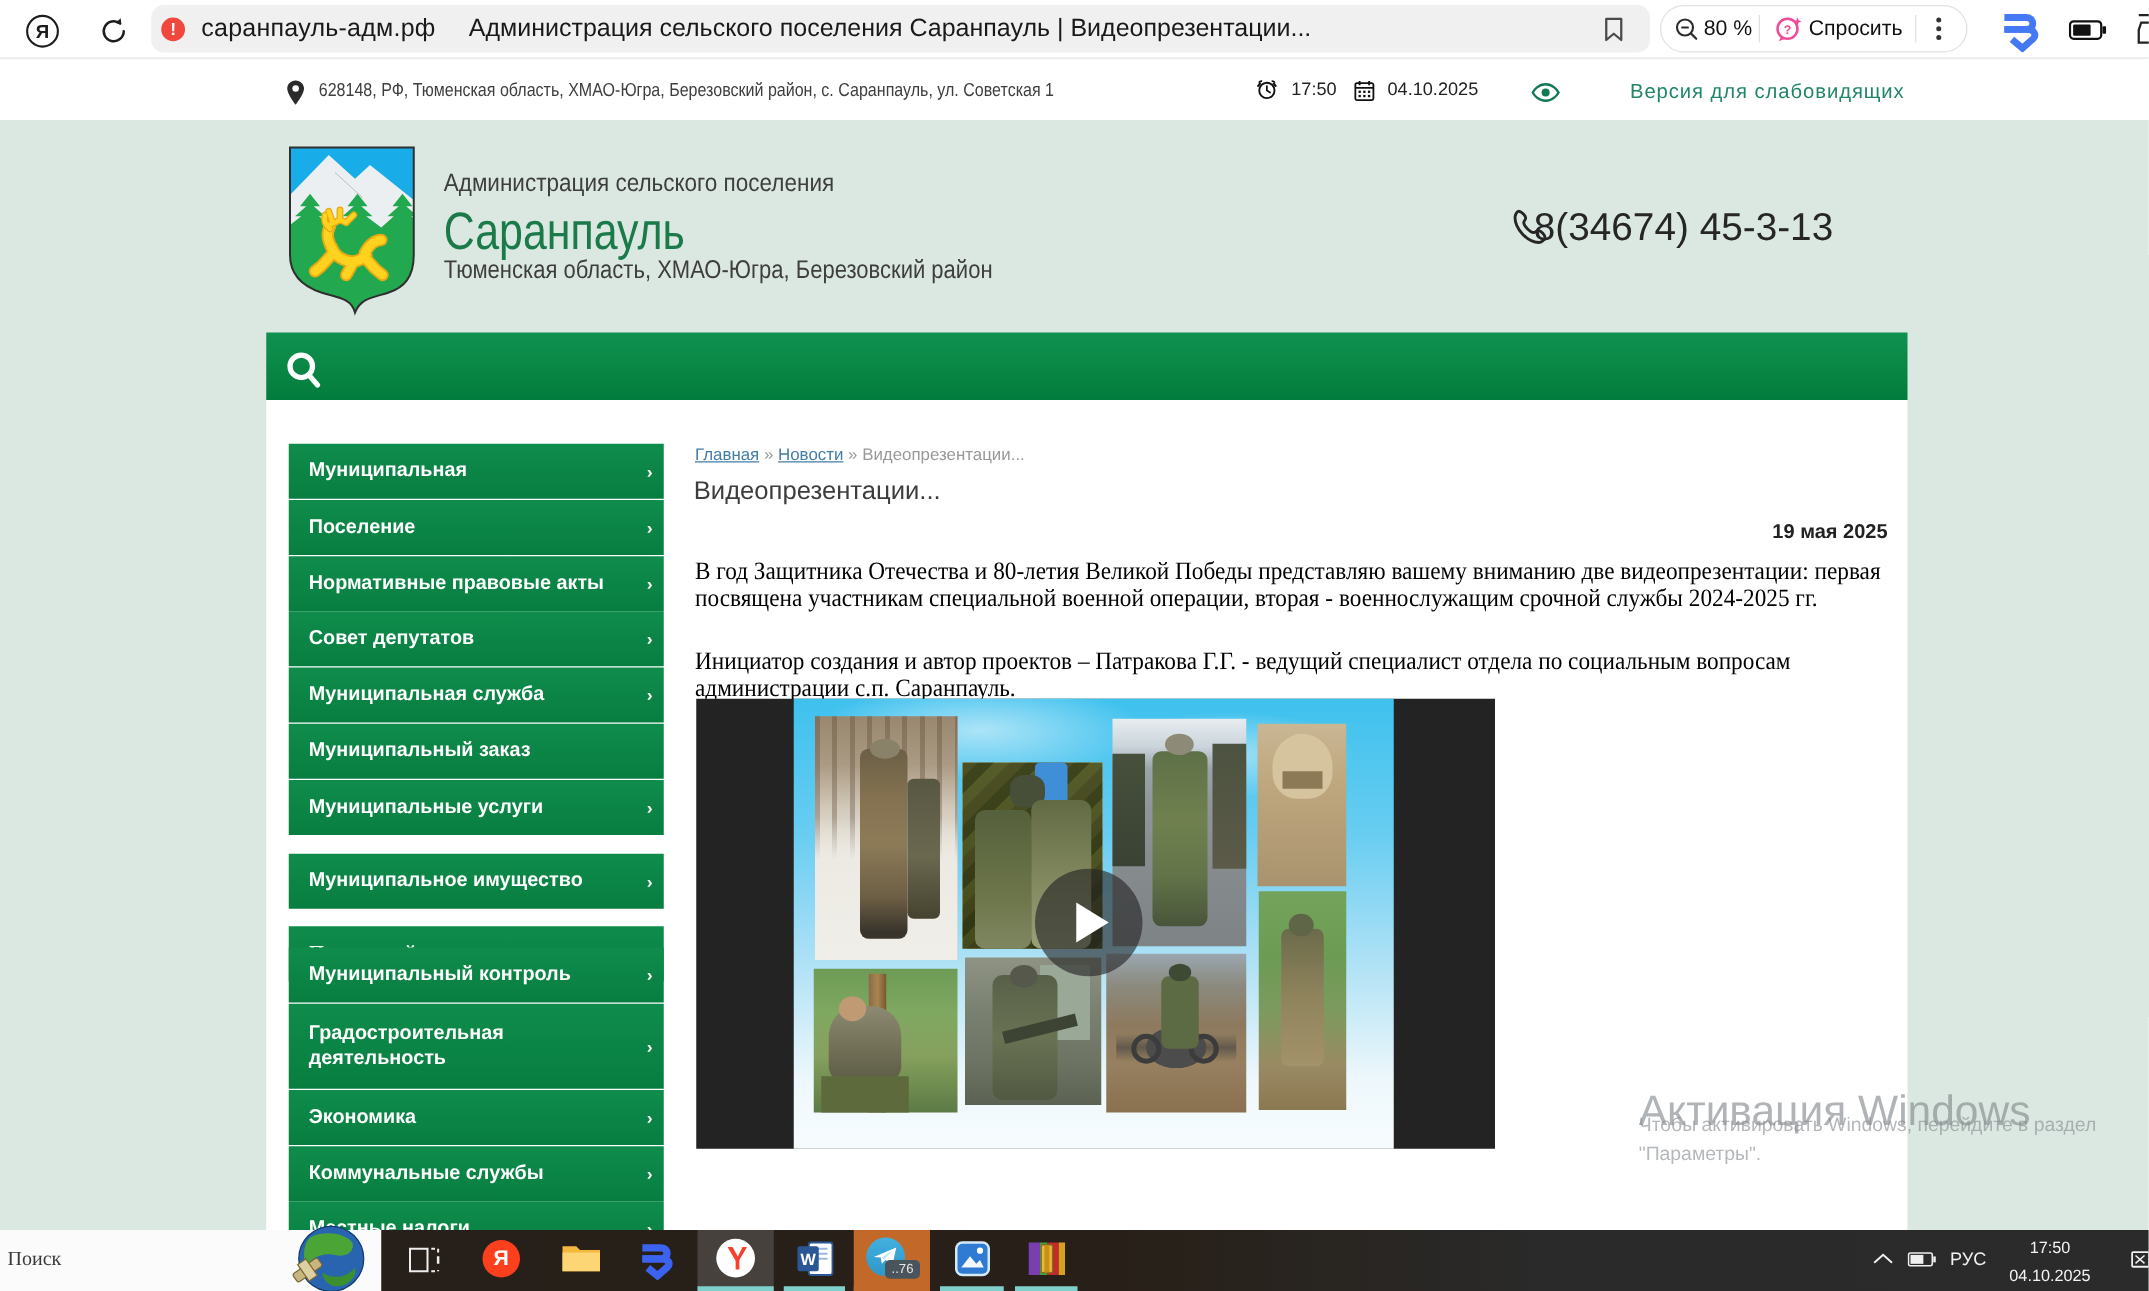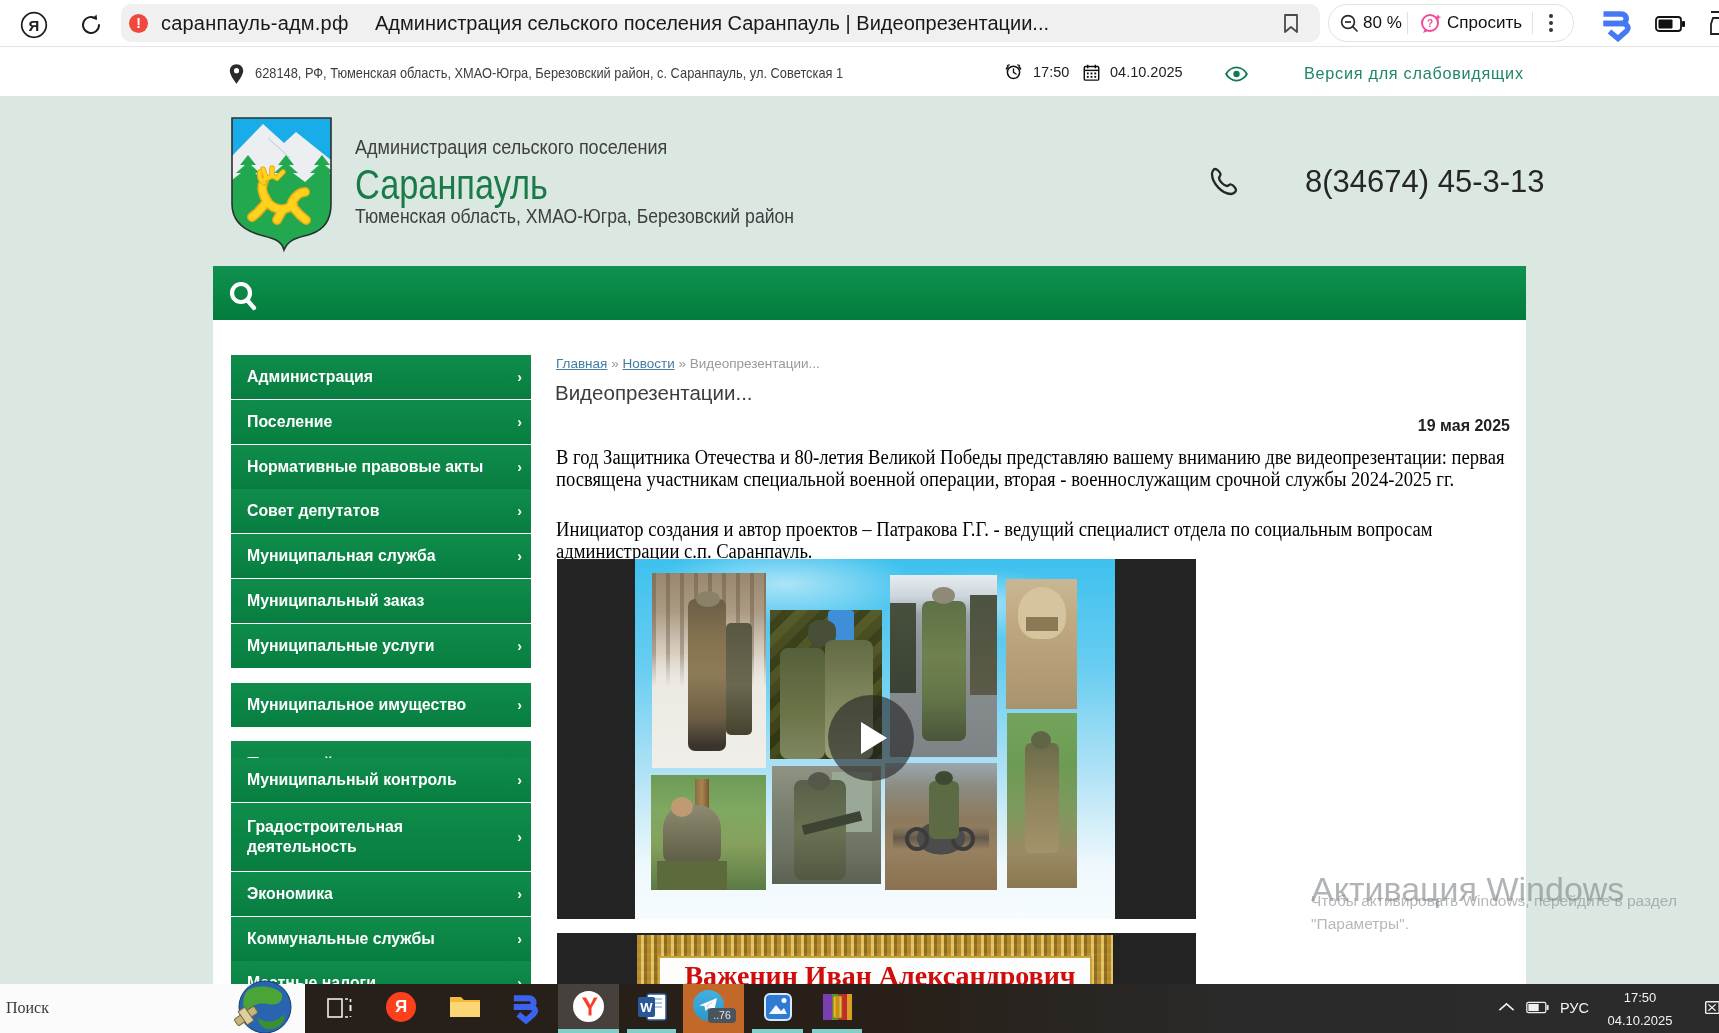--- a/index.html
+++ b/index.html
@@ -192,24 +192,24 @@
     </g>
   </svg>
 
   <div class="abs" style="left:355px;top:40px;font-size:20px;color:#3e3e3e;transform:scaleX(0.90);transform-origin:left top;">Администрация сельского поселения</div>
   <div class="abs" style="left:355px;top:64.5px;font-size:42px;color:#1a7a4a;transform:scaleX(0.817);transform-origin:left top;">Саранпауль</div>
   <div class="abs" style="left:355px;top:108px;font-size:20.5px;color:#3e3e3e;transform:scaleX(0.859);transform-origin:left top;">Тюменская область, ХМАО-Югра, Березовский район</div>
 
   <svg class="abs" style="left:1208px;top:70px" width="32" height="32" viewBox="0 0 32 32">
     <path d="M7 3c2 0 5 3 5.5 5 .4 1.6-1.5 2.7-1.5 4 0 2.5 5 8 8 8 1.3 0 2.4-1.9 4-1.5 2 .5 5 3.5 5 5.5 0 2-3 4-5 4C14 28 4 17 4 8c0-2 1.5-5 3-5z" fill="none" stroke="#262626" stroke-width="2.3" stroke-linejoin="round"></path>
   </svg>
-  <div class="abs" style="left:1305px;top:68px;font-size:31px;color:#262626;">8(34674) 45-3-13</div>
+  <div class="abs" style="left:1227px;top:68px;font-size:31px;color:#262626;">8(34674) 45-3-13</div>
 
   <div class="mi" style="top:259px;height:44px;">
-      <span class="lbl">Администрация</span>
+      <span class="lbl">Муниципальная</span>
       <span class="ch">›</span>
     </div>
   <div class="mi" style="top:303.75px;height:44px;padding-left:29px;">
       <span class="lbl">Поселение</span>
       <span class="ch">›</span>
     </div>
   <div class="mi" style="top:348.5px;height:44px;">
       <span class="lbl">Нормативные правовые акты</span>
       <span class="ch">›</span>
     </div>
@@ -326,28 +326,20 @@
       <div class="abs" style="left:372px;top:154px;width:70px;height:175px;background:linear-gradient(180deg,#74a45c 0%,#6c9b54 30%,#7d9a5e 55%,#9a8a63 80%,#8a7850 100%);">
         <div class="abs" style="left:18px;top:30px;width:34px;height:110px;background:linear-gradient(180deg,#6b6b4a,#8f845c 50%,#a3926a);border-radius:6px;"></div>
         <div class="abs" style="left:24px;top:18px;width:20px;height:18px;background:#5f6648;border-radius:50%;"></div>
       </div>
 
       <div class="abs" style="left:193px;top:136px;width:86px;height:86px;border-radius:50%;background:rgba(35,35,35,0.62);"></div>
       <div class="abs" style="left:226px;top:163px;width:0;height:0;border-left:26px solid #fff;border-top:16px solid transparent;border-bottom:16px solid transparent;"></div>
     </div>
   </div>
 
-  <div class="abs" style="left:557px;top:837px;width:639px;height:51px;background:#232323;overflow:hidden;">
-    <div class="abs" style="left:80px;top:2px;width:476px;height:60px;background:
-      repeating-linear-gradient(90deg,rgba(182,138,46,0.9) 0 4px,rgba(232,201,106,0.9) 4px 7px,rgba(138,106,30,0.9) 7px 10px),repeating-linear-gradient(0deg,#b68a2e 0 3px,#e2c05e 3px 6px,#97731f 6px 9px);">
-      <div class="abs" style="left:21px;top:21px;width:434px;height:40px;background:#fdfdfb;border:2px solid #caa53c;">
-        <div style="margin-top:2px;text-align:center;text-indent:10px;font-family:'Liberation Serif',serif;font-weight:bold;font-size:28px;color:#cf0d0d;">Важенин Иван Александрович</div>
-      </div>
-    </div>
-  </div>
 
   <div class="abs" style="left:1311px;top:758px;font-size:34px;color:rgba(125,130,135,0.60);margin-top:16px;">Активация Windows</div>
   <div class="abs" style="left:1311px;top:793px;font-size:15.5px;color:rgba(135,140,145,0.62);width:420px;line-height:23px;">Чтобы активировать Windows, перейдите в раздел "Параметры".</div>
 </div>
 
 <div class="abs" id="taskbar"></div>
 <div class="abs" style="left:0;top:984px;width:305px;height:49px;background:#fbfbfb;"></div>
 <div class="abs" style="left:6px;top:999px;font-size:16px;color:#3a3a3a;font-family:Liberation Serif, serif;">Поиск</div>
 
 <svg class="abs" style="left:218px;top:978px" width="92" height="55" viewBox="0 0 92 55">

